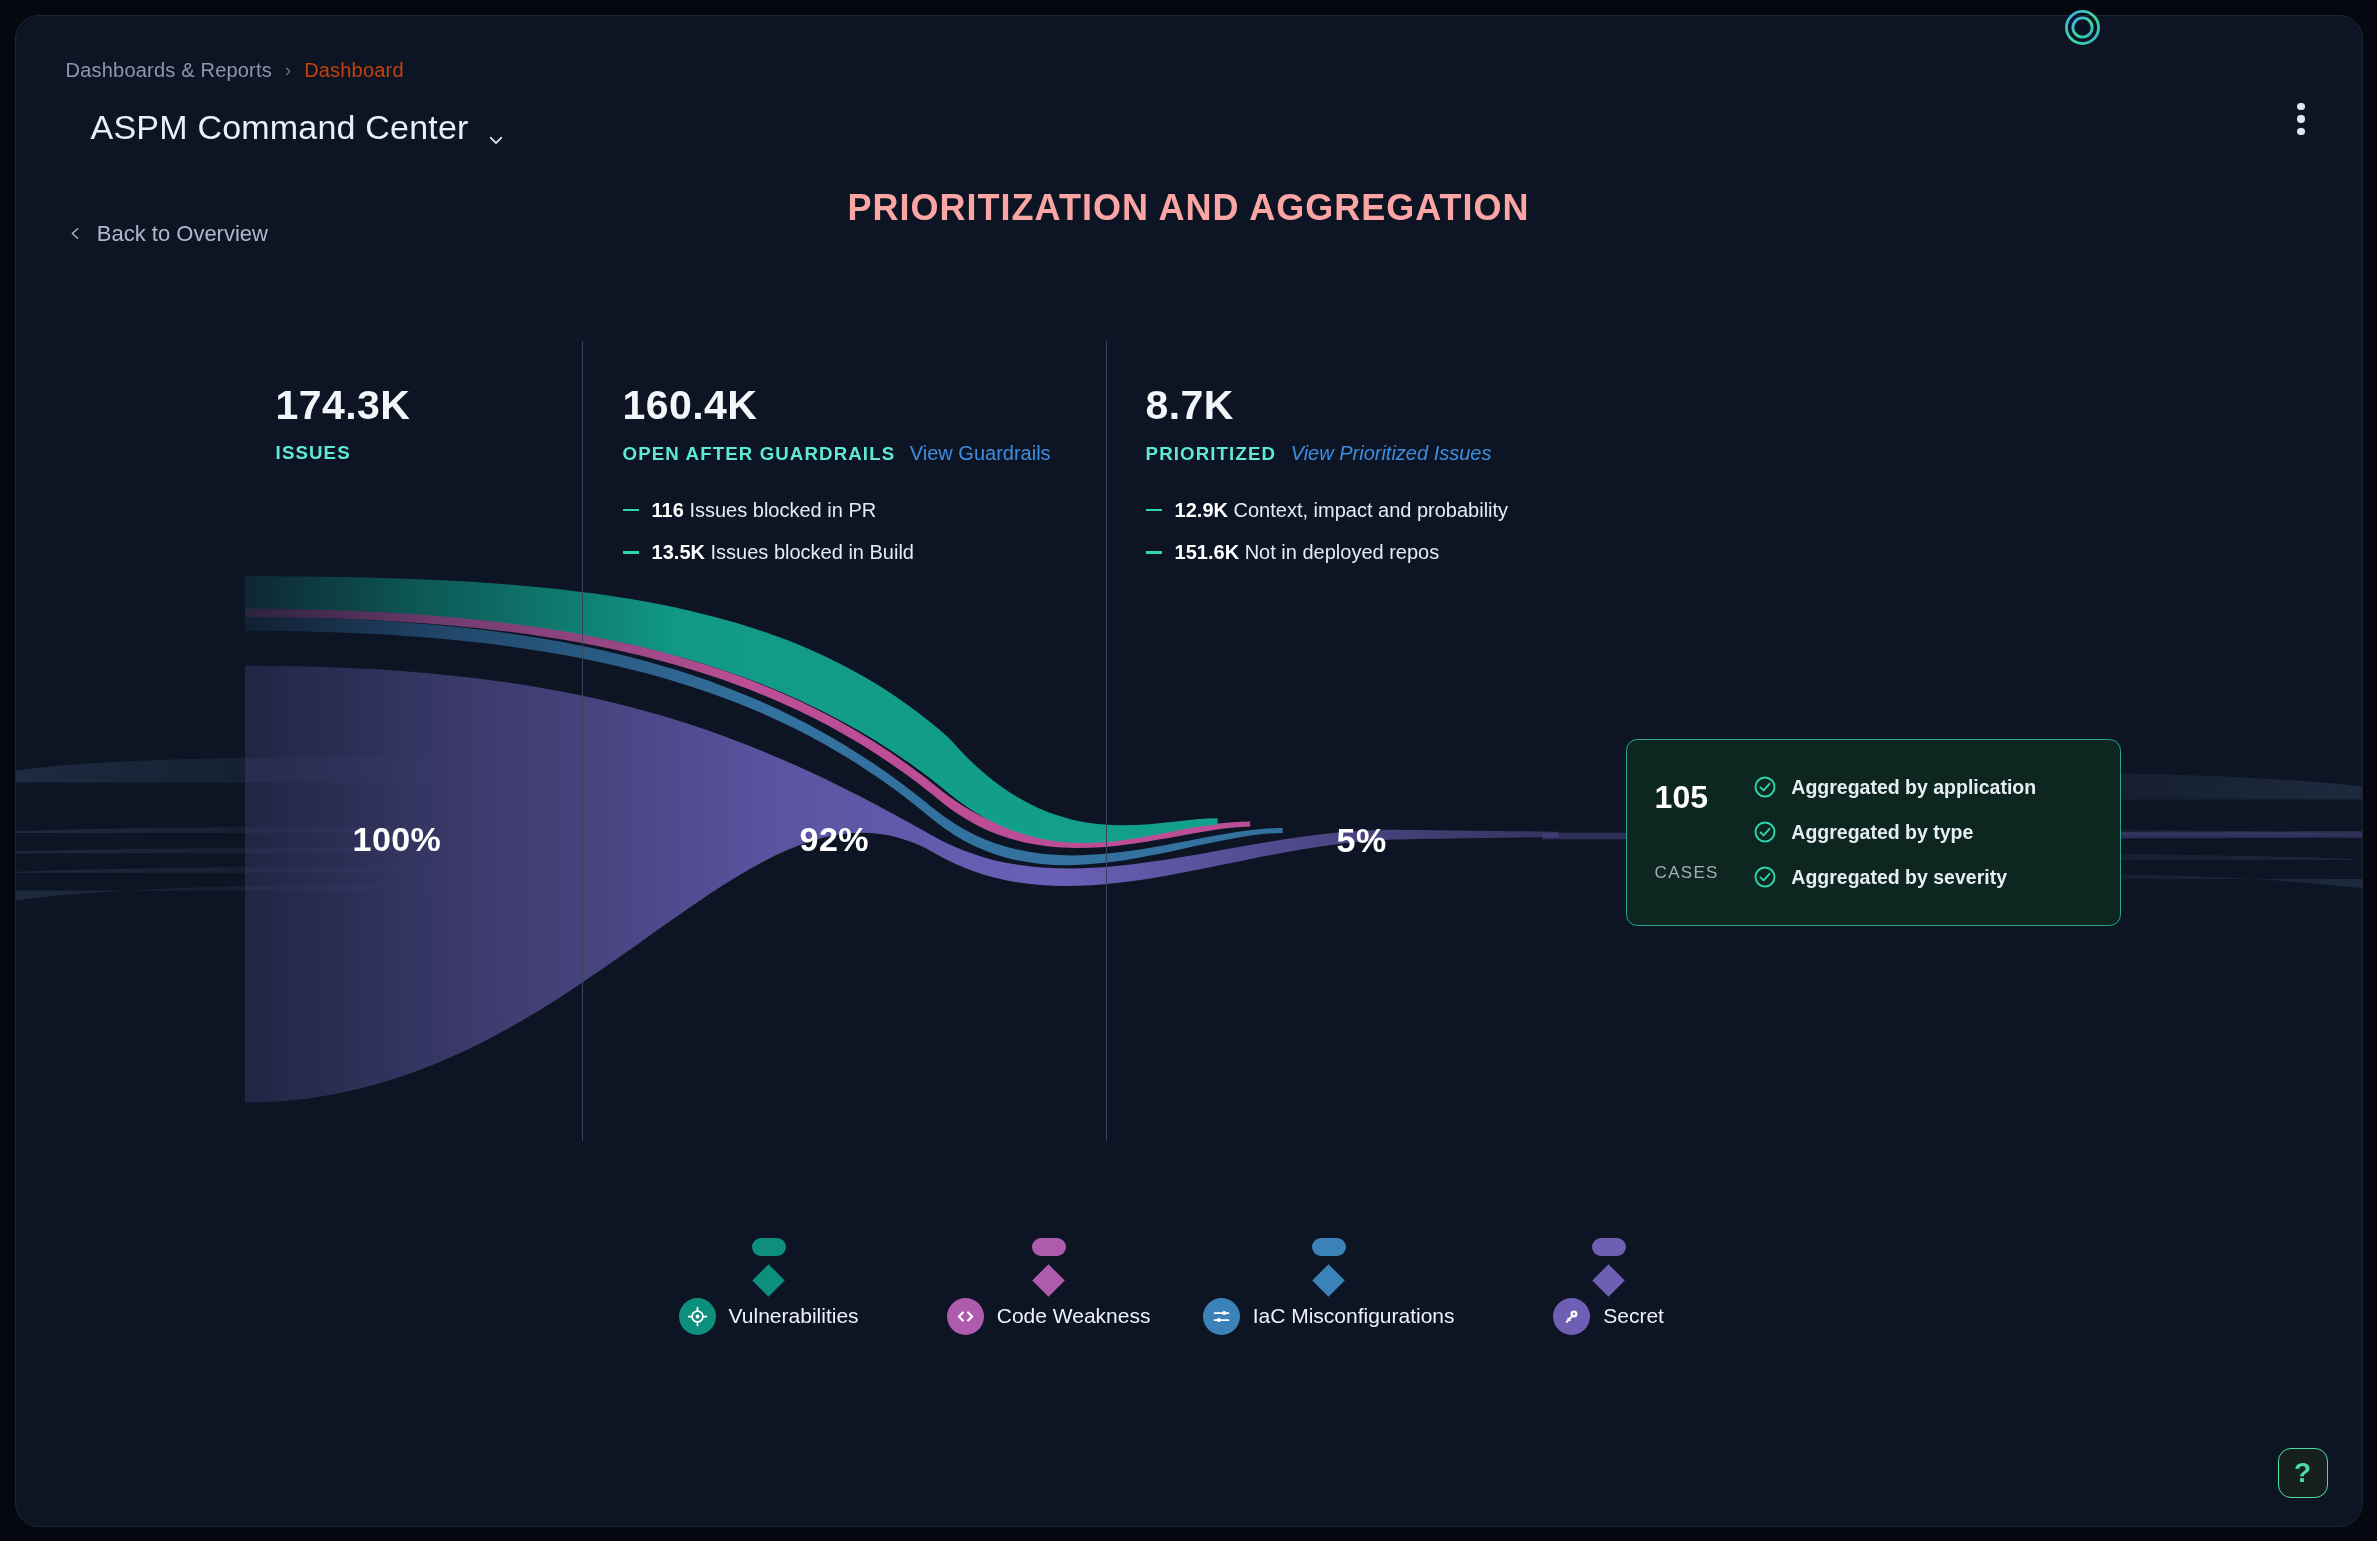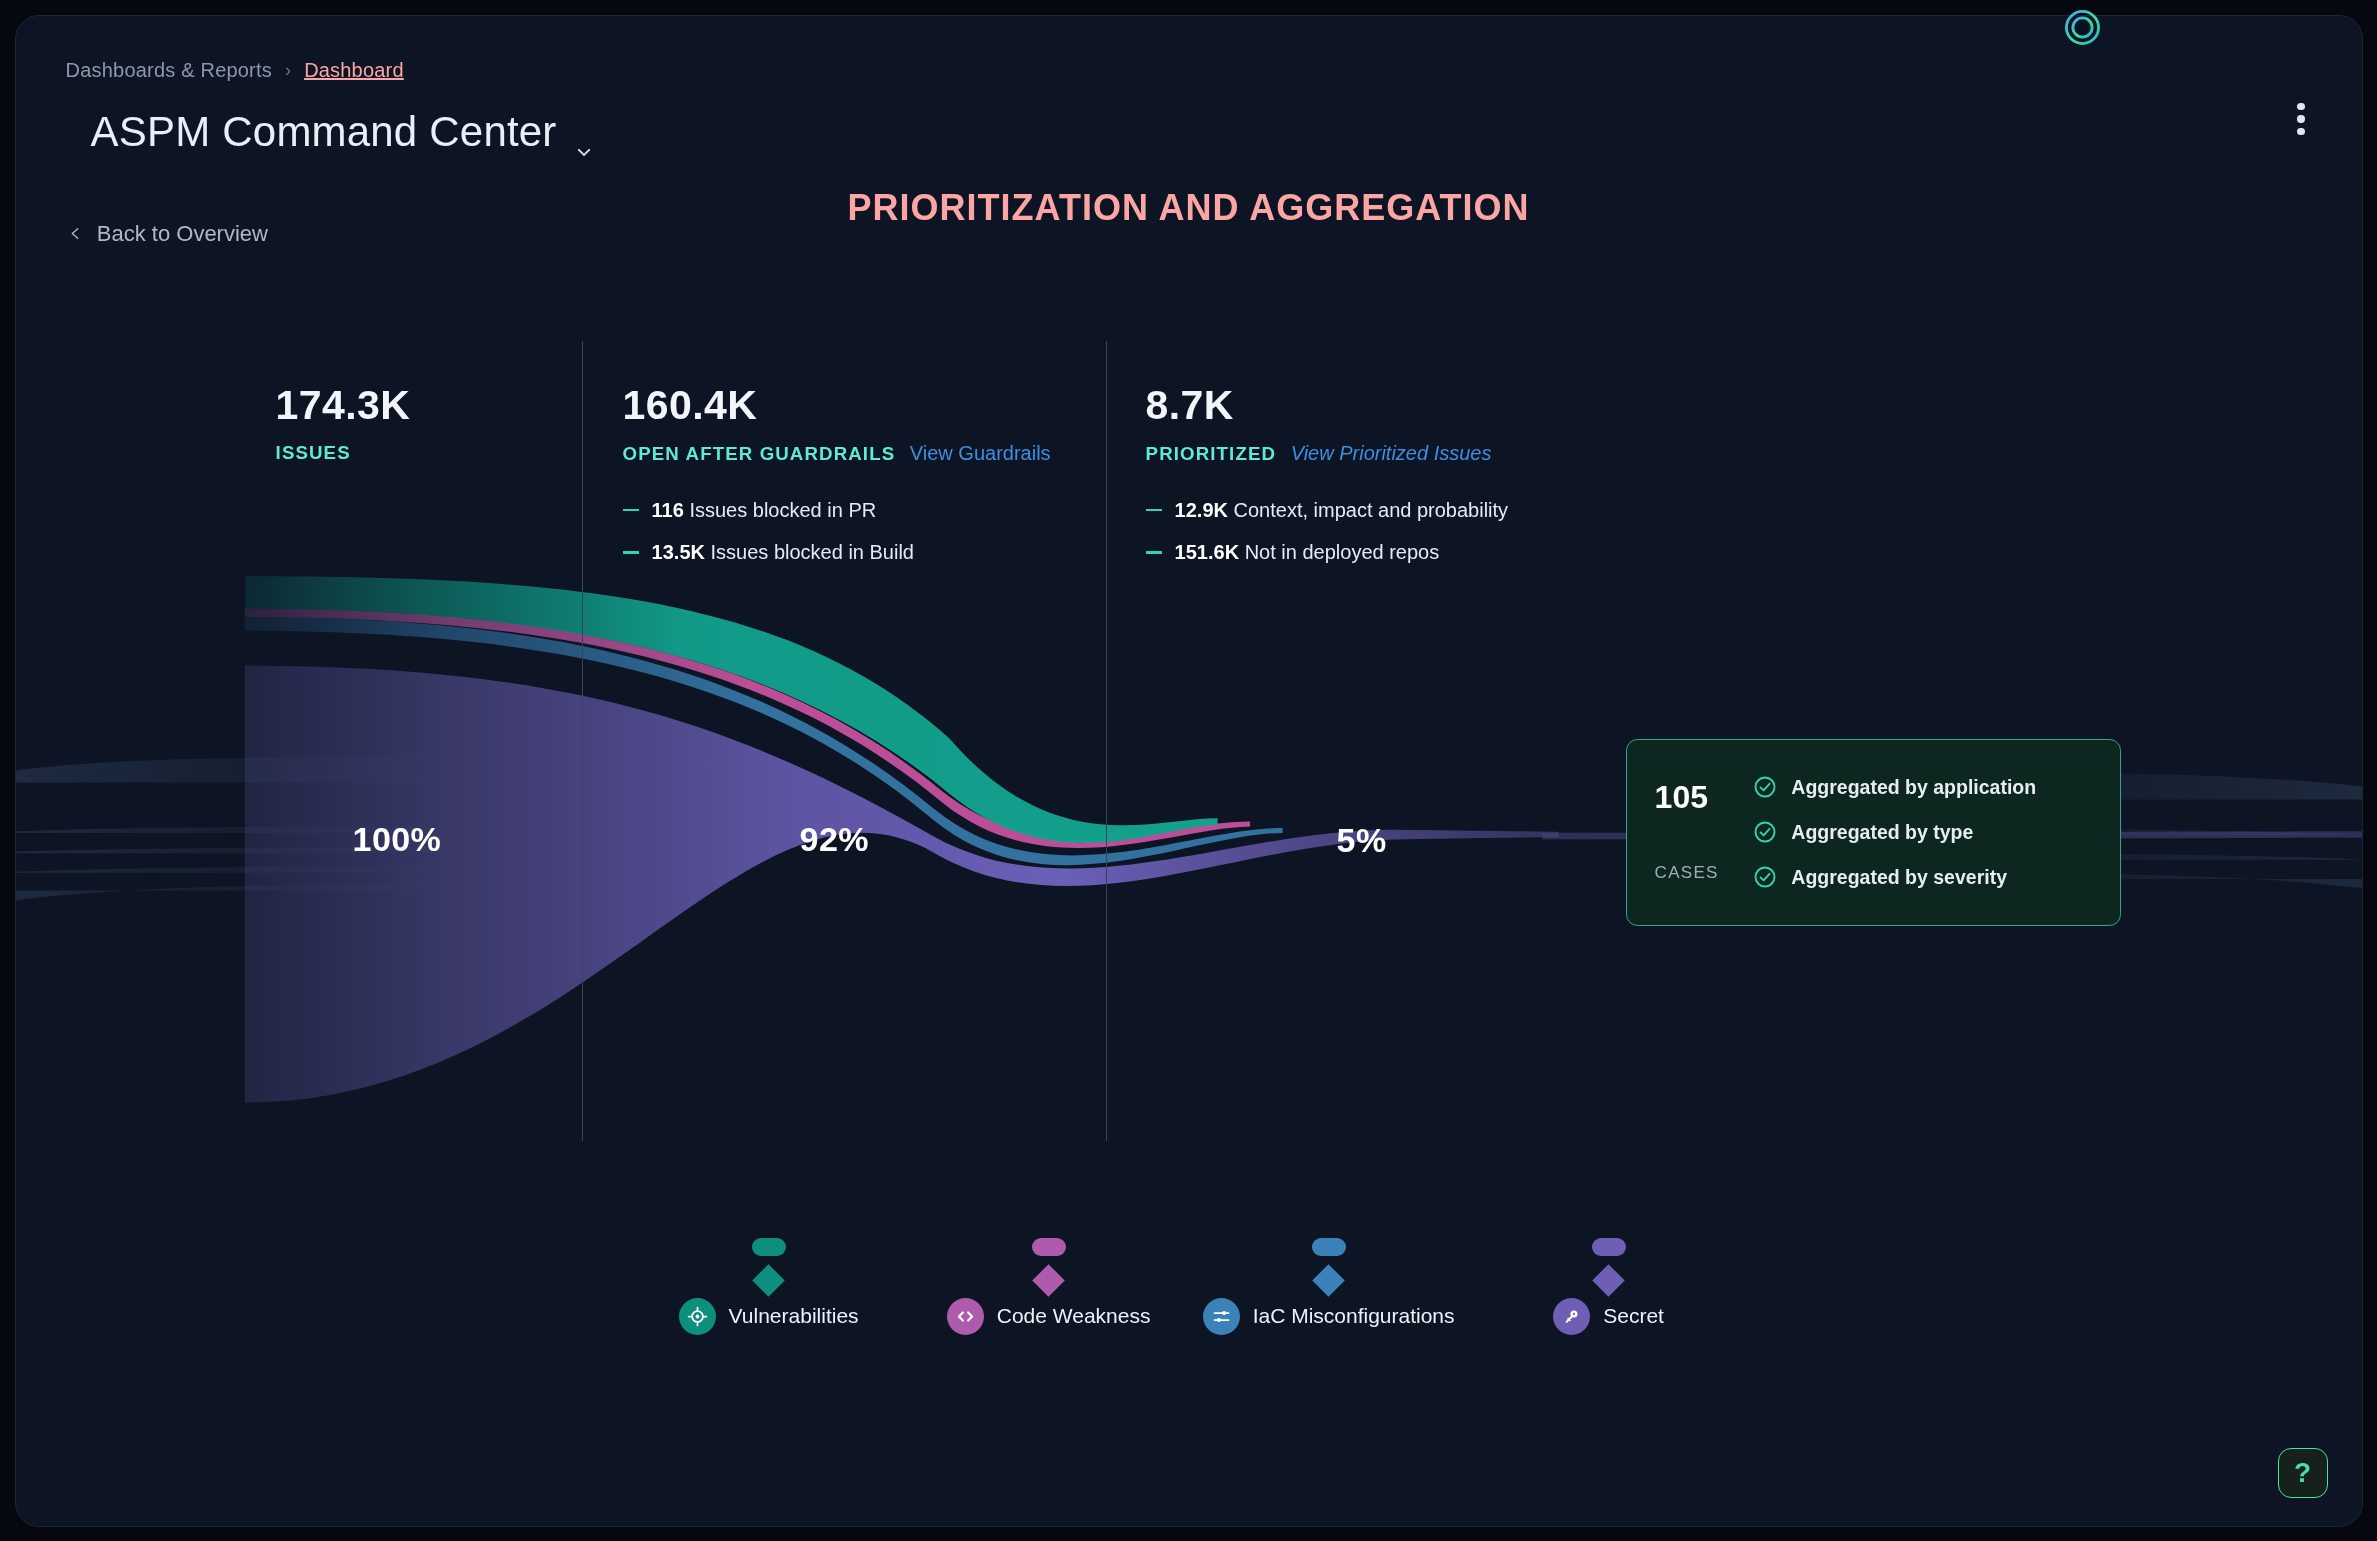--- a/index.html
+++ b/index.html
@@ -36,27 +36,27 @@
   }
 
   
   .breadcrumb {
     position:absolute; left:50px; top:43px;
     display:flex; align-items:center; gap:13px;
     font-size:20px; letter-spacing:0.2px;
   }
   .bc-link { color:#8c97ad; }
   .bc-sep  { color:#6b768c; font-size:18px; }
-  .bc-cur  { color:#fca5a5;text-decoration:underline; }
+  .bc-cur  { color:#c2410c; }
 
   
   .dash-title {
     position:absolute; left:75px; top:92px;
     display:flex; align-items:center; gap:18px;
-    color:#e9eef7; font-size:42px; font-weight:400; letter-spacing:0.2px;
+    color:#e9eef7; font-size:34px; font-weight:400; letter-spacing:0.2px;
   }
   .chev-down { width:18px; height:18px; display:block; }
 
   
   .kebab {
     position:absolute; right:49px; top:85px;
     width:23px; height:37px;
     display:flex; flex-direction:column; align-items:center; justify-content:space-between;
     padding:2.4px 0;
   }

